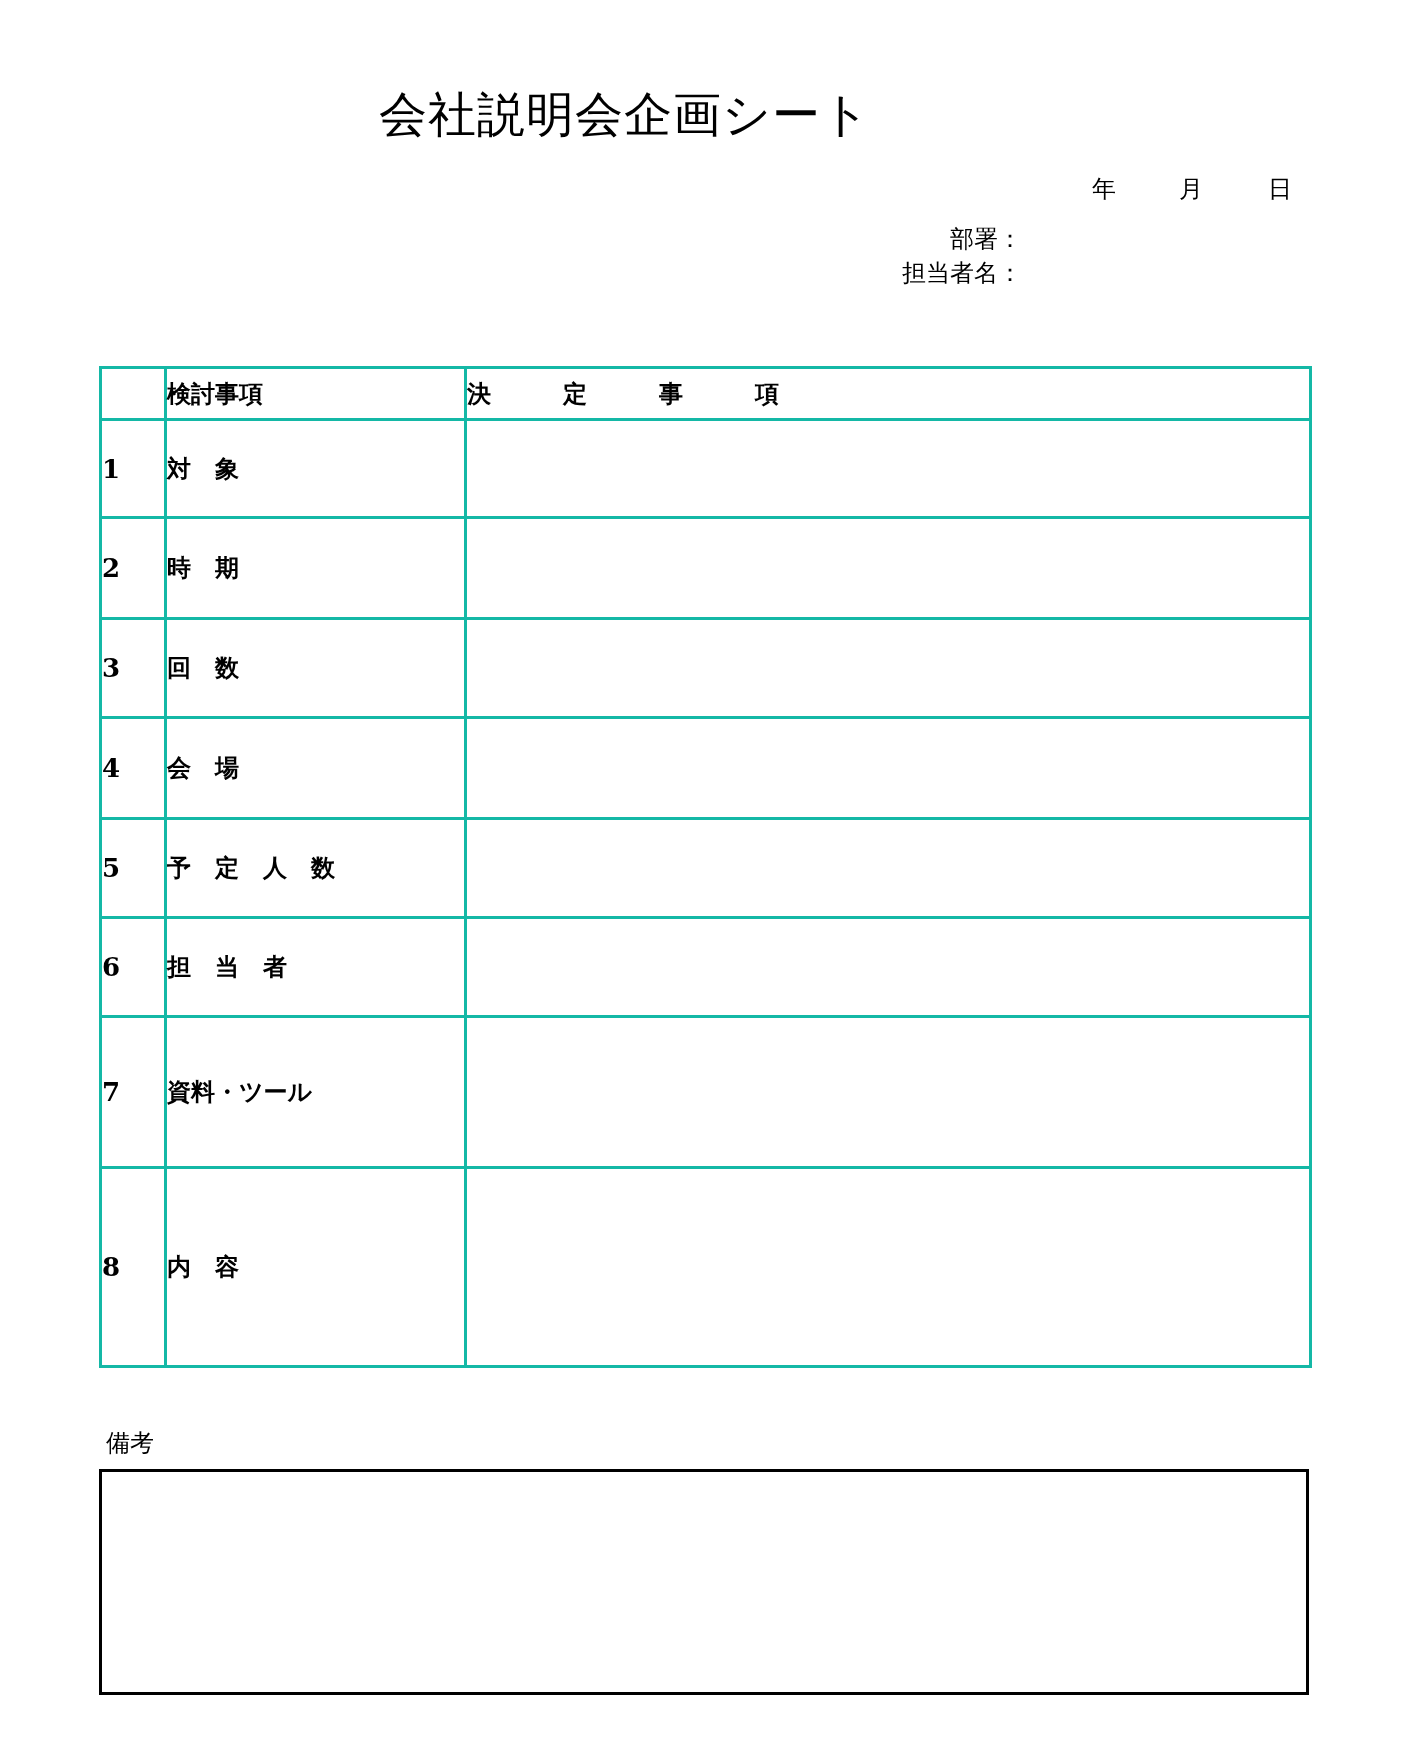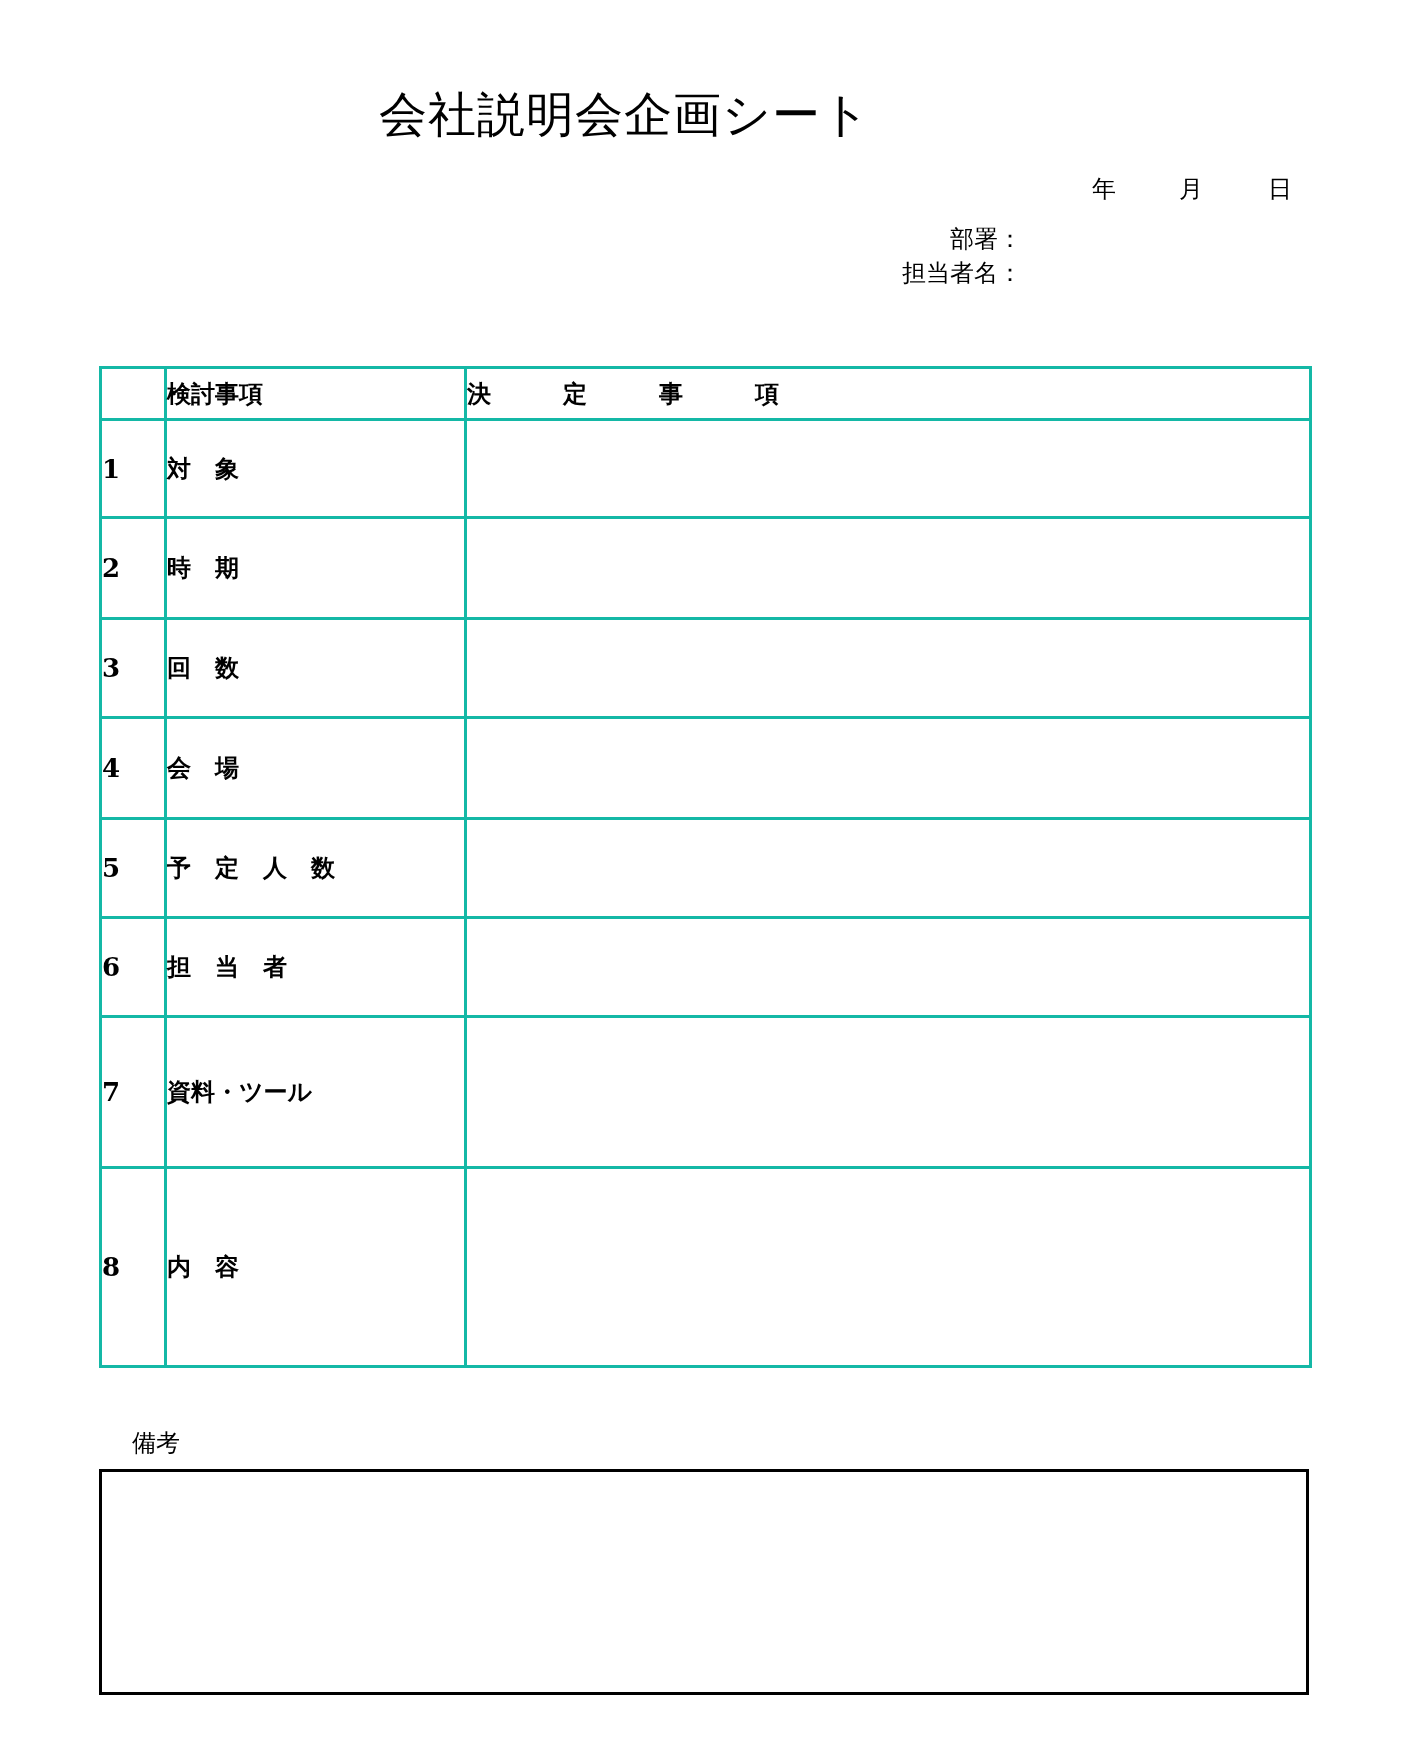--- a/index.html
+++ b/index.html
@@ -20,21 +20,21 @@
       left: 99px; top: 366px; width: 1210px; height: 1000px;
       border-collapse: collapse; table-layout: fixed;
     }
     #main-table td {
       border: 3px solid #14b8a6; padding: 0; text-align: left; vertical-align: middle;
       font-size: 24px;
       font-weight: bold;
     }
     #main-table td.num { font-size: 26px; }
     #main-table td.item { letter-spacing: 0px; }
-    #remarks-label { left: 132px; top: 1428px; font-size: 24px; line-height: 30px; }
+    #remarks-label { left: 106px; top: 1428px; font-size: 24px; line-height: 30px; }
     #remarks-box {
       left: 99px; top: 1469px; width: 1204px; height: 220px;
       border: 3px solid #000; box-sizing: content-box;
     }
   </style>
 </head>
 <body>
 
 <div id="title" class="abs">会社説明会企画シート</div>
 

